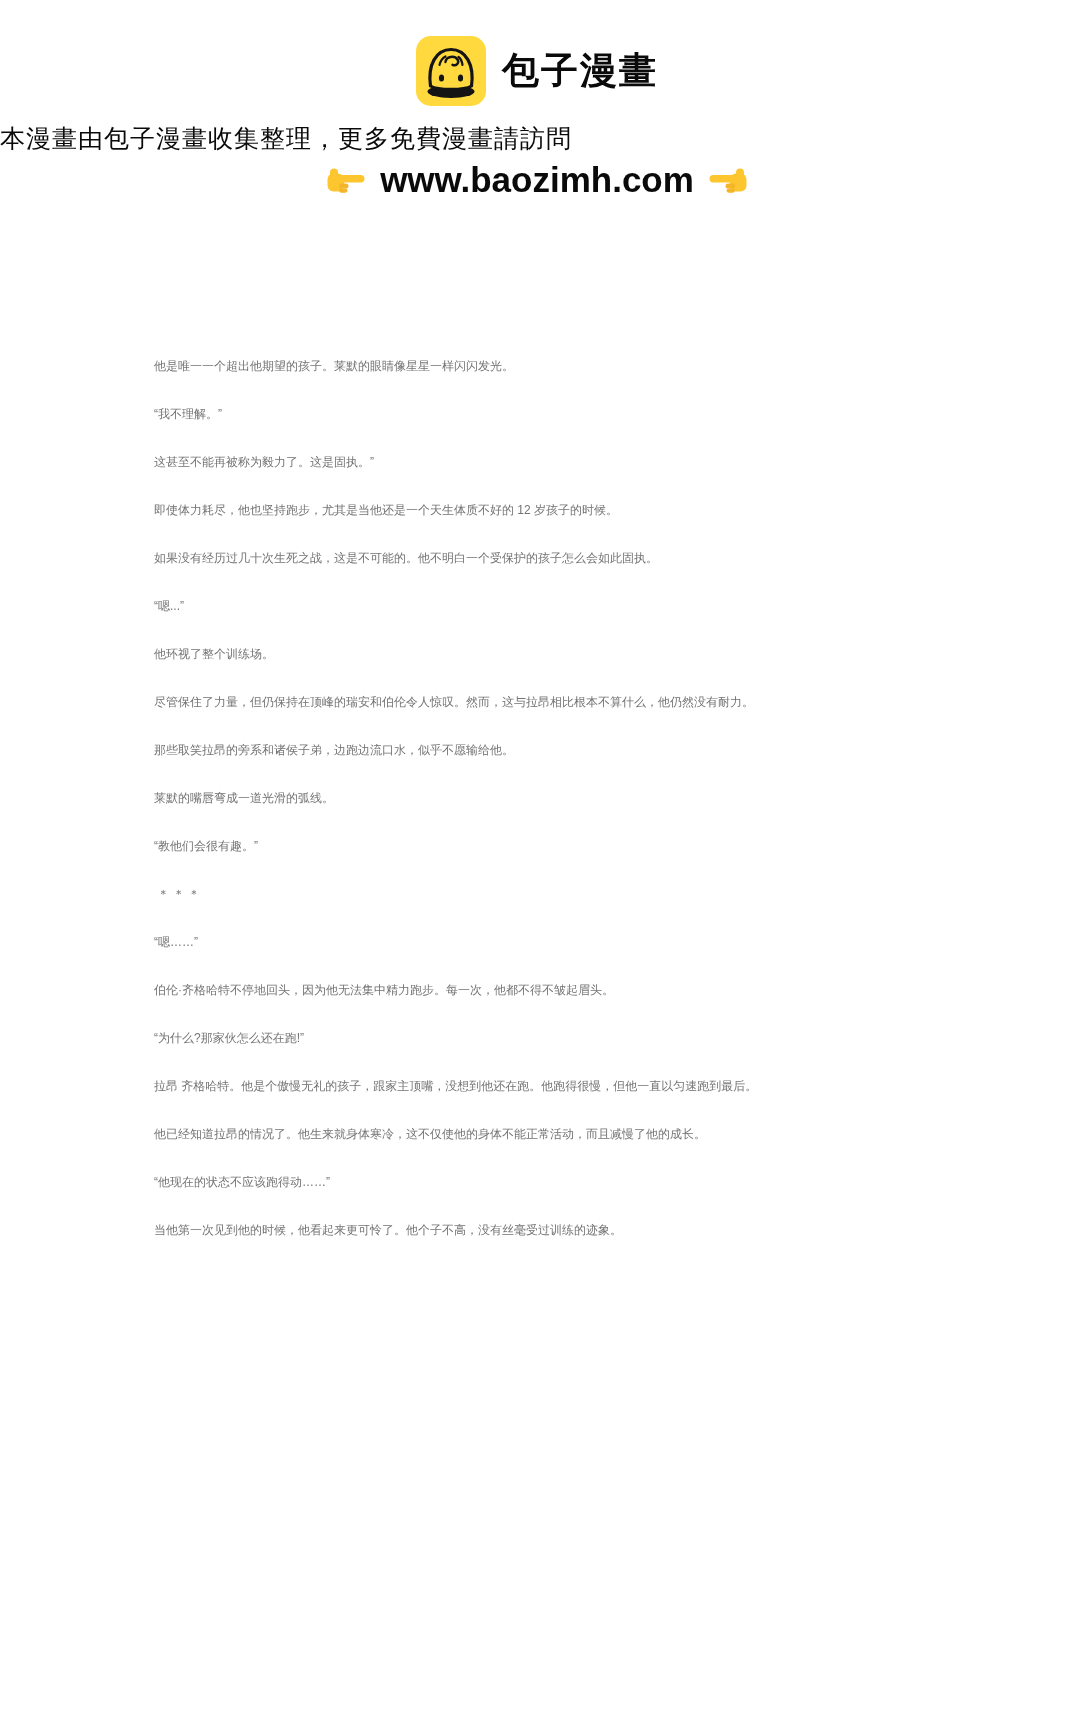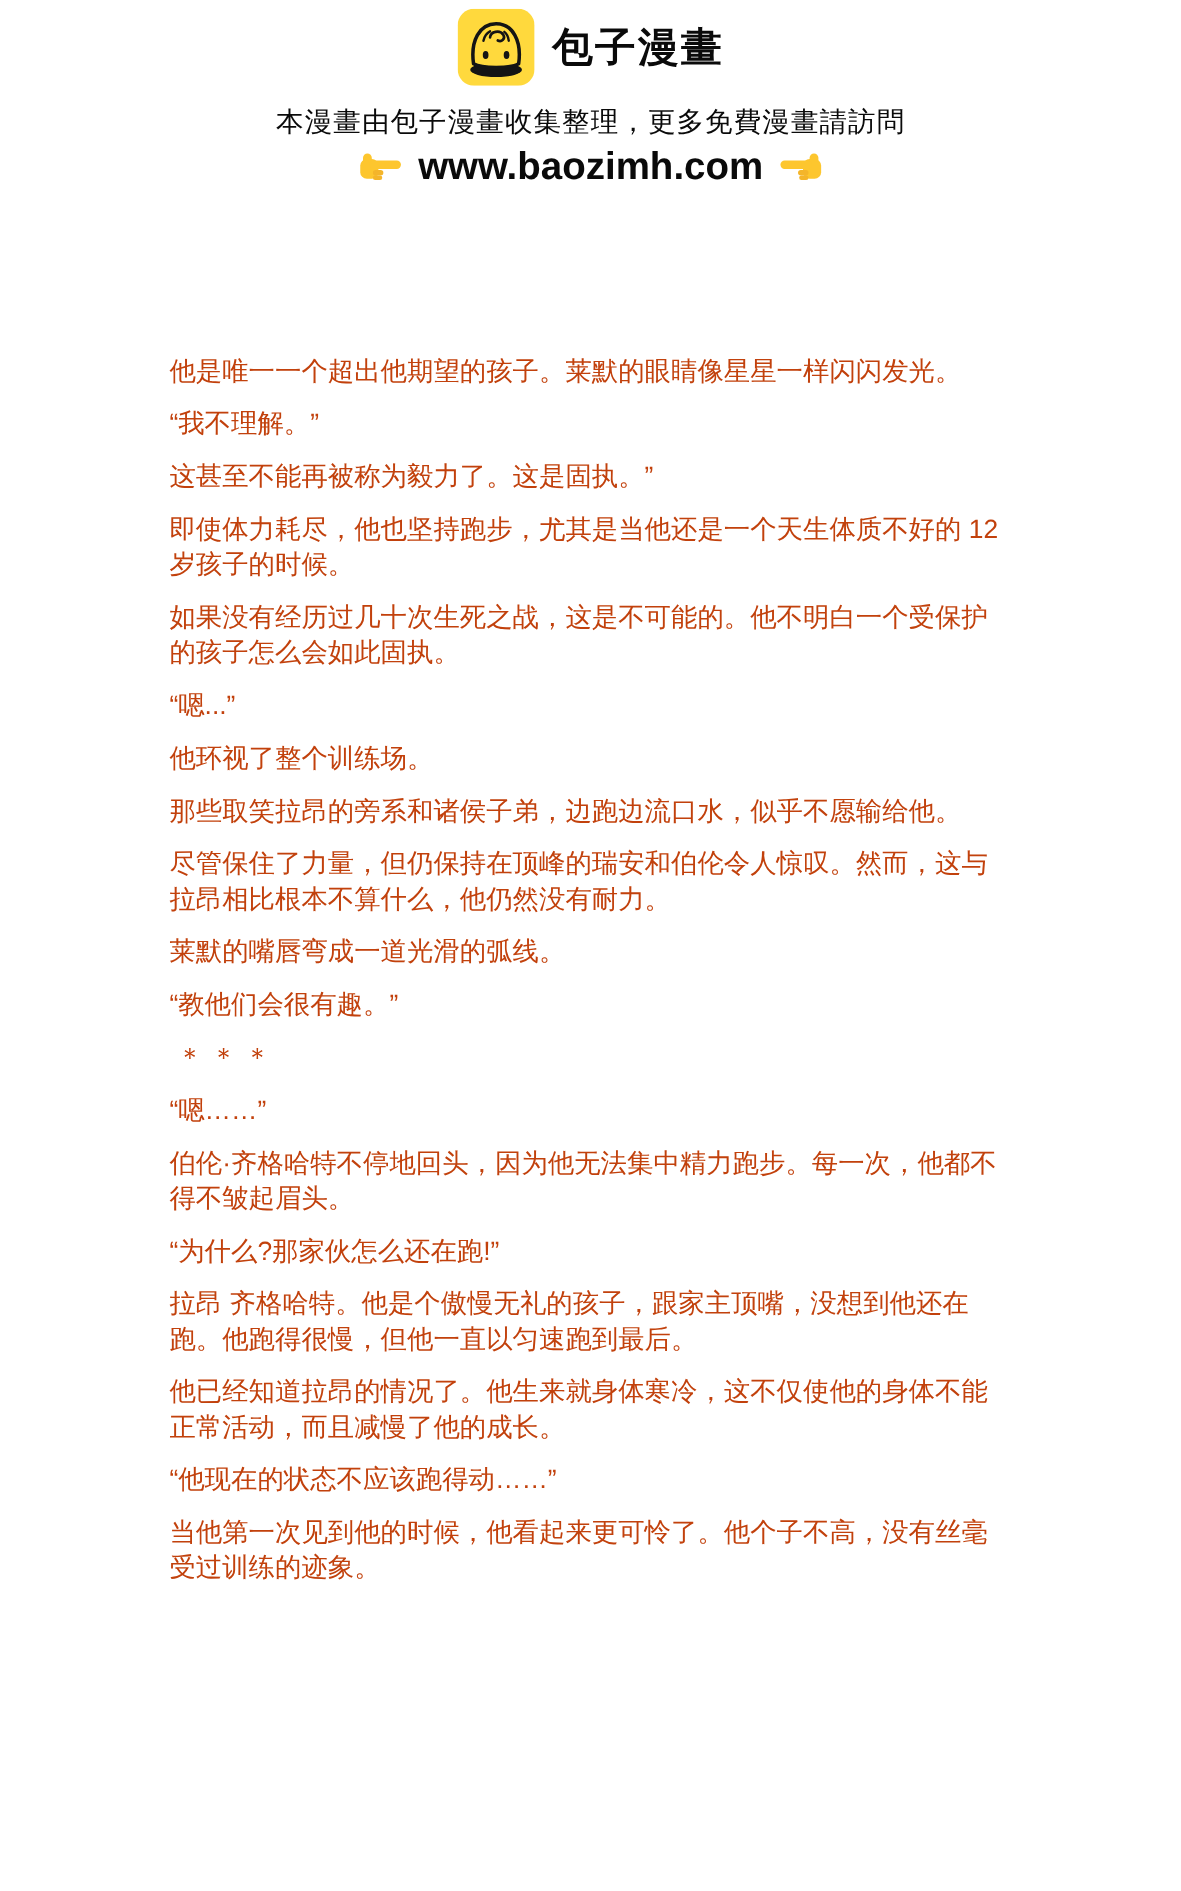--- a/index.html
+++ b/index.html
@@ -11,22 +11,22 @@
   }
   .page {
     width: 1074px;
     min-height: 1719px;
     background: #ffffff;
     overflow: hidden;
   }
 
   
   .site-header {
-    padding-top: 8px;
-    text-align: center;
+    padding-top: 36px;
+    text-align: left;
   }
   .logo-row {
     display: flex;
     align-items: center;
     justify-content: center;
     gap: 16px;
   }
   .logo-badge {
     width: 70px;
     height: 70px;
@@ -59,23 +59,23 @@
   .hand-icon { width: 40px; height: 31px; display: inline-block; }
   .hand-icon.flip svg { transform: scaleX(-1); }
 
   
   .content {
     width: 766px;
     margin: 150px auto 0 auto;
   }
   .content p.para {
     margin: 0 0 16px 0;
-    font-size: 24px;
+    font-size: 12px;
     line-height: 32px;
-    color: #c2410c;
+    color: #737373;
     font-weight: 400;
     white-space: pre-wrap;
     text-align: left;
   }
 </style>
 </head>
 <body>
 
 <div class="page">
 
@@ -126,22 +126,22 @@
   </div>
 
   <div class="content">
       <p class="para">他是唯一一个超出他期望的孩子。莱默的眼睛像星星一样闪闪发光。</p>
       <p class="para">“我不理解。”</p>
       <p class="para">这甚至不能再被称为毅力了。这是固执。”</p>
       <p class="para">即使体力耗尽，他也坚持跑步，尤其是当他还是一个天生体质不好的 12 岁孩子的时候。</p>
       <p class="para">如果没有经历过几十次生死之战，这是不可能的。他不明白一个受保护的孩子怎么会如此固执。</p>
       <p class="para">“嗯...”</p>
       <p class="para">他环视了整个训练场。</p>
+      <p class="para">尽管保住了力量，但仍保持在顶峰的瑞安和伯伦令人惊叹。然而，这与拉昂相比根本不算什么，他仍然没有耐力。</p>
       <p class="para">那些取笑拉昂的旁系和诸侯子弟，边跑边流口水，似乎不愿输给他。</p>
-      <p class="para">尽管保住了力量，但仍保持在顶峰的瑞安和伯伦令人惊叹。然而，这与拉昂相比根本不算什么，他仍然没有耐力。</p>
       <p class="para">莱默的嘴唇弯成一道光滑的弧线。</p>
       <p class="para">“教他们会很有趣。”</p>
       <p class="para"> ＊ ＊ ＊</p>
       <p class="para">“嗯……”</p>
       <p class="para">伯伦·齐格哈特不停地回头，因为他无法集中精力跑步。每一次，他都不得不皱起眉头。</p>
       <p class="para">“为什么?那家伙怎么还在跑!”</p>
       <p class="para">拉昂 齐格哈特。他是个傲慢无礼的孩子，跟家主顶嘴，没想到他还在跑。他跑得很慢，但他一直以匀速跑到最后。</p>
       <p class="para">他已经知道拉昂的情况了。他生来就身体寒冷，这不仅使他的身体不能正常活动，而且减慢了他的成长。</p>
       <p class="para">“他现在的状态不应该跑得动……”</p>
       <p class="para">当他第一次见到他的时候，他看起来更可怜了。他个子不高，没有丝毫受过训练的迹象。</p>

